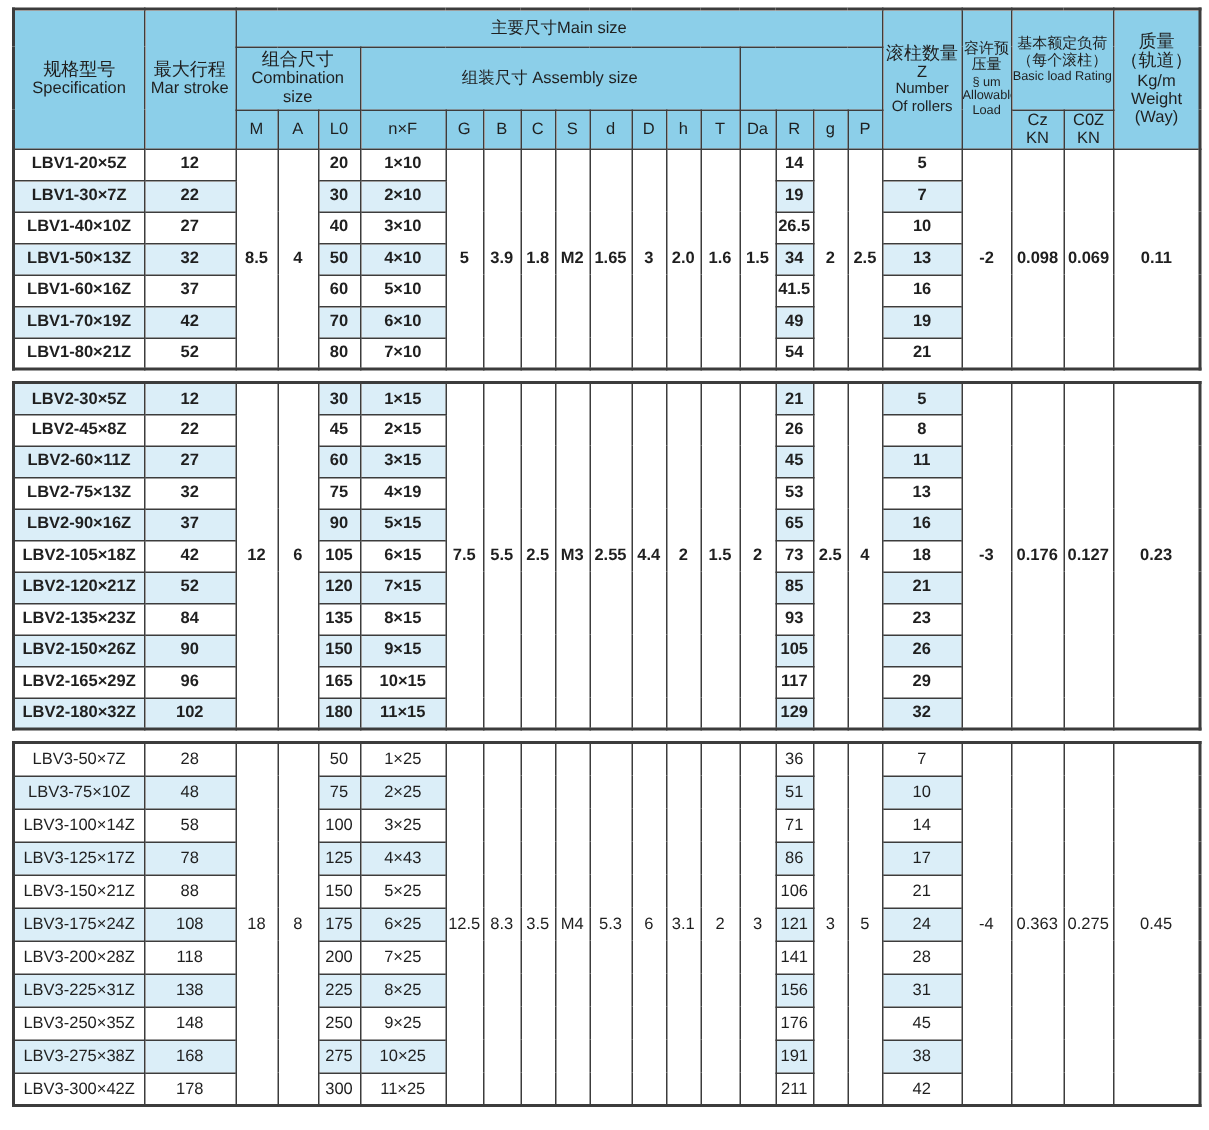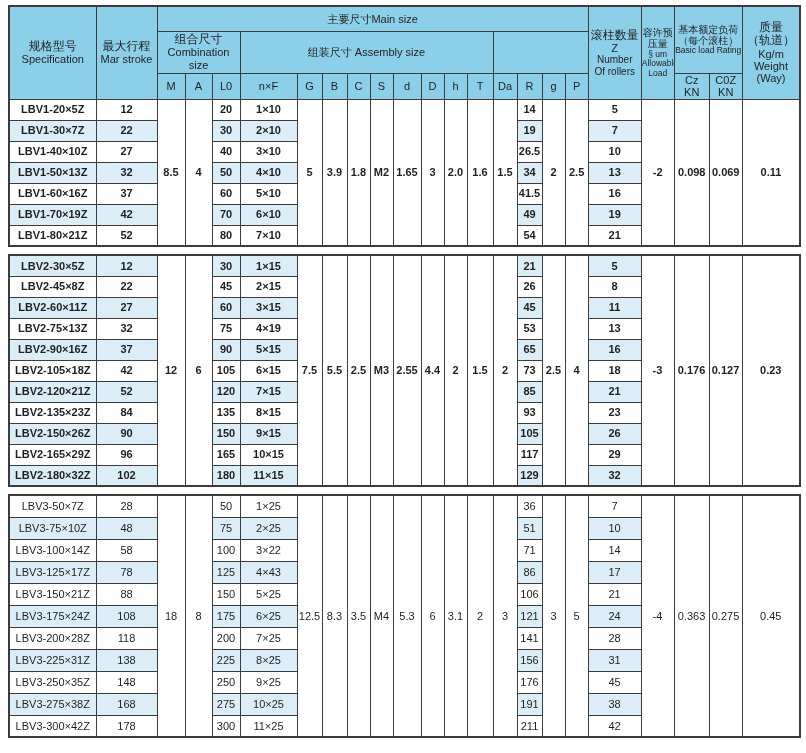--- a/index.html
+++ b/index.html
@@ -404,21 +404,21 @@
           <td class="stripe">48</td>
           <td class="stripe">75</td>
           <td class="stripe">2×25</td>
           <td class="stripe">51</td>
           <td class="stripe">10</td>
         </tr>
         <tr>
           <td>LBV3-100×14Z</td>
           <td>58</td>
           <td>100</td>
-          <td>3×22</td>
+          <td>3×25</td>
           <td>71</td>
           <td>14</td>
         </tr>
         <tr>
           <td class="stripe">LBV3-125×17Z</td>
           <td class="stripe">78</td>
           <td class="stripe">125</td>
           <td class="stripe">4×43</td>
           <td class="stripe">86</td>
           <td class="stripe">17</td>

